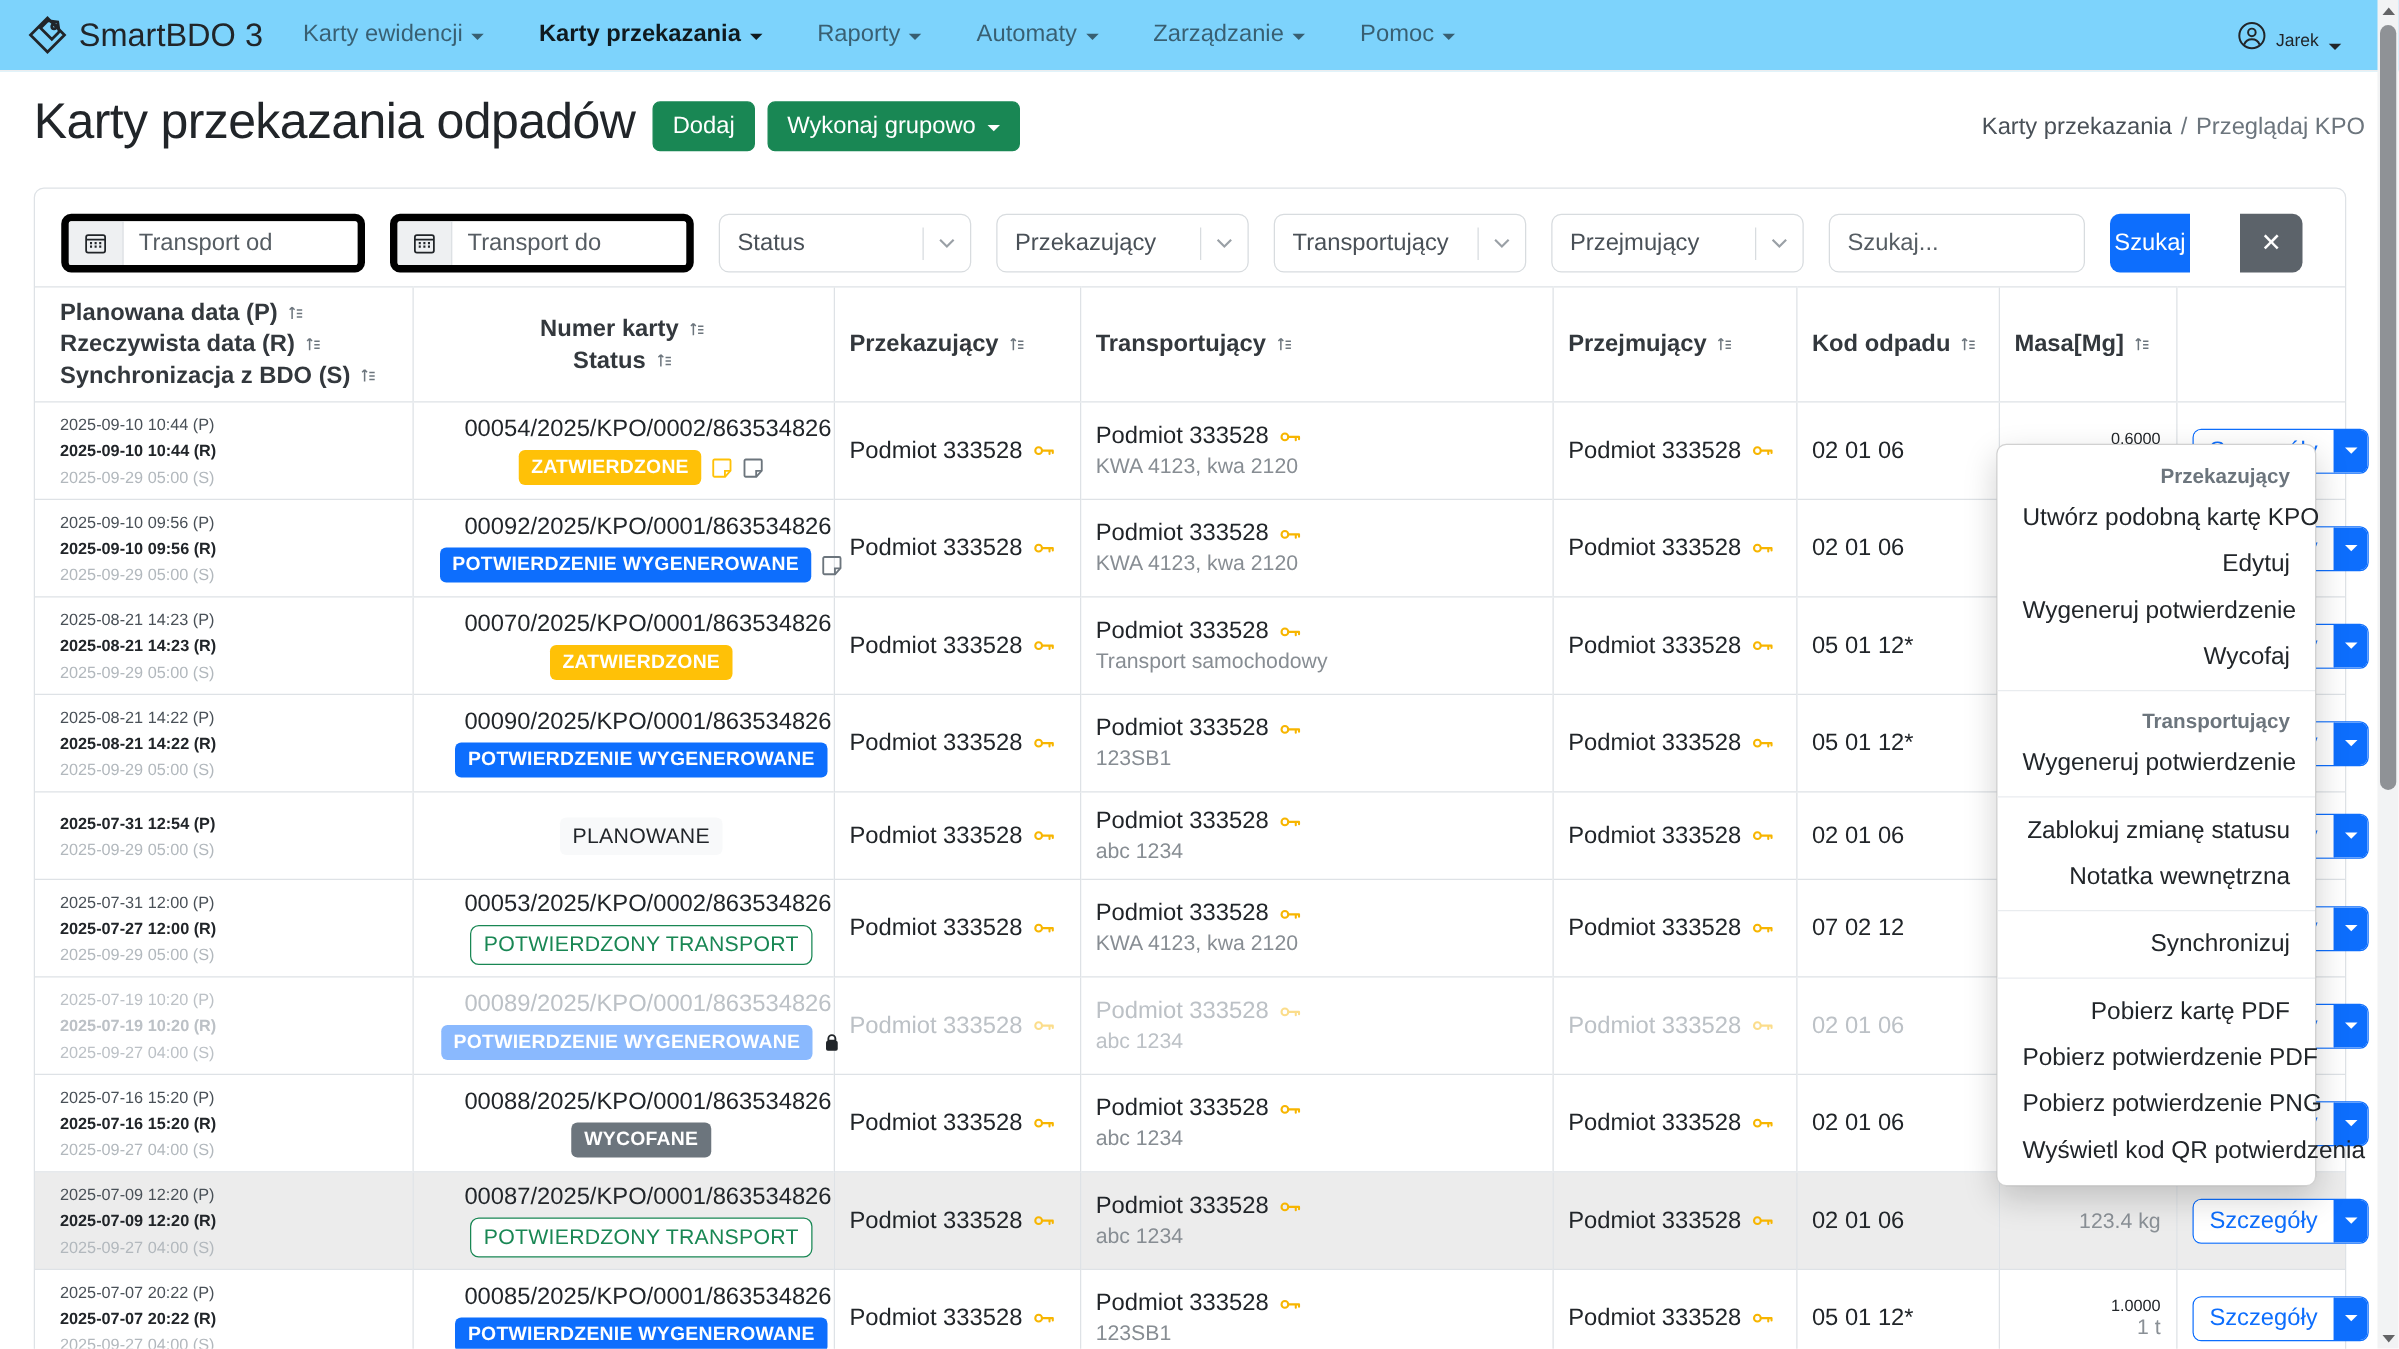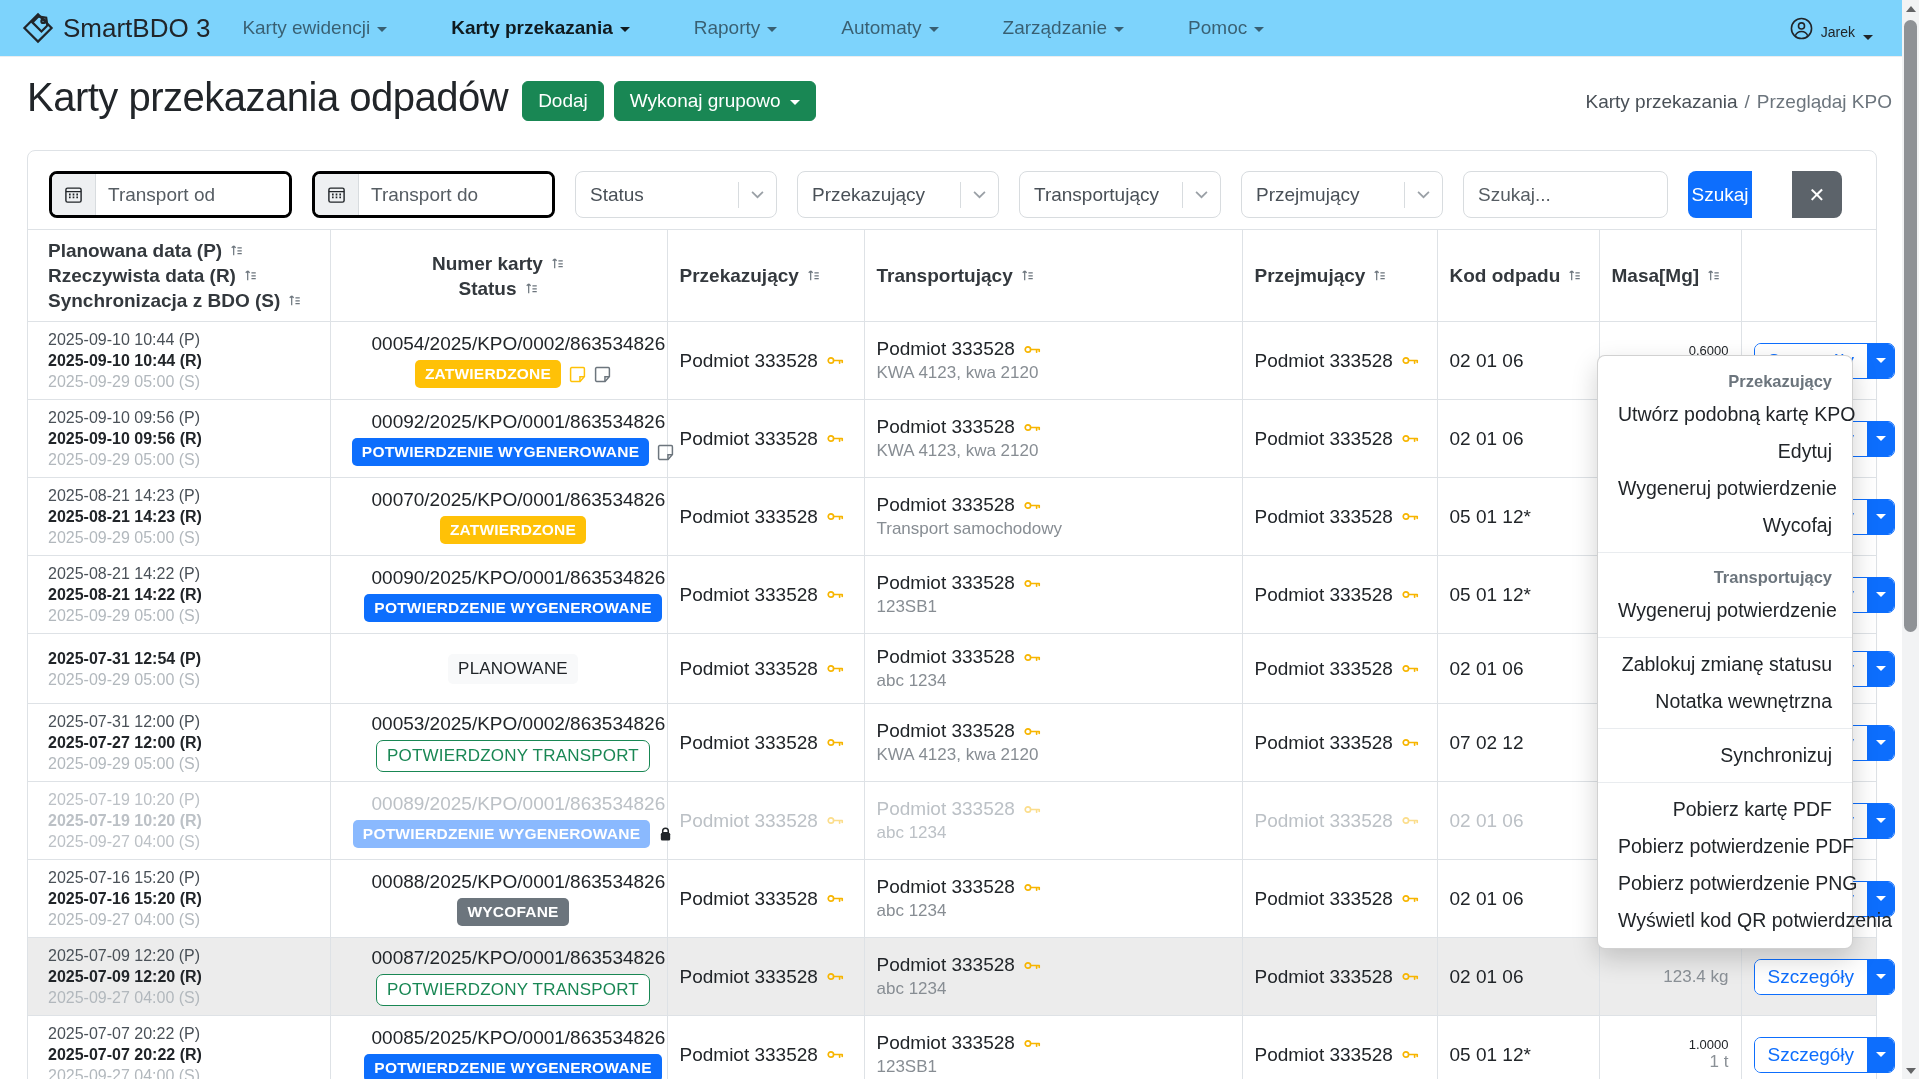--- a/index.html
+++ b/index.html
@@ -2,42 +2,42 @@
 <html lang="pl"><head>
 <meta charset="utf-8">
 <style>
   * { margin:0; padding:0; box-sizing:border-box; }
   html,body { width:1919px; height:1079px; overflow:hidden; }
   body { font-family:"Liberation Sans","DejaVu Sans",sans-serif; color:#212529; background:#fff; position:relative; }
 
   
   .navbar { height:57px; background:#7dd3fc; border-bottom:1px solid #ebedef; display:flex; align-items:center; padding:0 22px; }
   .brand { display:flex; align-items:center; gap:9px; font-size:26px; color:#212529; }
-  .nav-links { display:flex; align-items:center; gap:64px; margin-left:32px; }
+  .nav-links { display:flex; align-items:center; gap:44px; margin-left:32px; }
   .nav-item { font-size:19px; color:rgba(0,0,0,.55); display:flex; align-items:center; gap:7px; cursor:pointer; }
   .nav-item.active { color:rgba(0,0,0,.88); font-weight:700; }
   .caret { width:0; height:0; border-left:5px solid transparent; border-right:5px solid transparent; border-top:5px solid currentColor; margin-top:2px; }
   .user { margin-left:auto; display:flex; align-items:flex-end; gap:8px; font-size:14px; color:#212529; margin-right:24px; cursor:pointer; }
 
   
   .page-head { display:flex; align-items:center; padding:16px 27px 0 27px; }
   .page-title { font-size:40px; font-weight:400; color:#212529; letter-spacing:-.5px; }
   .head-btns { display:flex; gap:10px; margin-left:14px; margin-top:8px; }
   .btn-green { background:#198754; border:1px solid #198754; color:#fff; font-size:19px; padding:8px 15px; border-radius:6px; display:flex; align-items:center; gap:9px; cursor:pointer; }
   .breadcrumb { margin-left:auto; font-size:19px; margin-top:10px; }
   .crumb-a { color:#495057; }
   .crumb-sep { color:#6c757d; padding:0 7px; }
   .crumb-b { color:#6c757d; }
 
   
   .card { position:absolute; top:150px; left:27px; width:1850px; height:1100px; border:1px solid #dee2e6; border-radius:8px; background:#fff; padding-top:20px; }
 
   
   .filters { display:flex; gap:20px; margin:0 21px 11px 21px; }
-  .igroup { display:flex; height:47px; border:3px solid #000000; border-radius:8px; overflow:hidden; width:243px; background:#fff; }
+  .igroup { display:flex; height:47px; border:6px solid #000000; border-radius:8px; overflow:hidden; width:243px; background:#fff; }
   .igroup .ibox { width:44px; background:#eef0f2; border-right:1px solid #d8dcdf; display:flex; align-items:center; justify-content:center; }
   .igroup input { border:none; outline:none; flex:1; font-size:19px; padding:0 12px; font-family:inherit; color:#212529; min-width:0; }
   .igroup input::placeholder, .fsearch::placeholder { color:#565d63; opacity:1; }
   .fselect { width:202px; height:47px; border:1px solid #d8dcdf; border-radius:8px; display:flex; align-items:center; padding-left:14px; font-size:19px; color:#495057; background:#fff; cursor:pointer; }
   .fselect .sep { width:1px; height:26px; background:#d8dcdf; margin-left:auto; }
   .fselect .chev { width:37px; display:flex; align-items:center; justify-content:center; }
   .fsearch { width:205px; height:47px; border:1px solid #d8dcdf; border-radius:8px; font-size:19px; padding:0 14px; font-family:inherit; outline:none; }
   .btnpair { display:flex; height:47px;gap:40px; }
   .btn-szukaj { background:#0d6efd; color:#fff; border:none; font-size:19px; font-family:inherit; width:64px; border-radius:8px 0 0 8px; cursor:pointer; }
   .btn-x { background:#5c636a; color:#fff; border:none; font-size:20px; font-family:inherit; width:50px; border-radius:0 8px 8px 0; cursor:pointer; }
@@ -47,21 +47,21 @@
   thead th { border-top:1px solid #dee2e6; border-bottom:1px solid #dee2e6; border-left:1px solid #dee2e6; font-size:19px; font-weight:700; color:#33383d; padding:8px 12px; vertical-align:middle; text-align:right; cursor:pointer; }
   thead th:first-child { border-left:none; padding-left:20px; }
   thead th.center { text-align:center; }
   .hline { display:flex; align-items:center; gap:7px; line-height:25px; }
   .hline.center { justify-content:center; }
   tbody td { border-top:1px solid #dee2e6; border-left:1px solid #dee2e6; padding:7px 12px; vertical-align:middle; }
   tbody td:first-child { border-left:none; padding-left:20px; }
   tbody tr { height:70px; }
   tbody tr.hl { background:#ececec; }
 
-  .dl { font-size:16px; line-height:21px; white-space:nowrap; }
+  .dl { font-size:13px; line-height:21px; white-space:nowrap; }
   .dl-p { color:#495057; }
   .dl-r { color:#212529; font-weight:700; }
   .dl-s { color:#b2b8bd; }
 
   .c-num { text-align:center;padding-left:41px; }
   .num { font-size:19px; color:#212529; margin-bottom:5px; white-space:nowrap; }
   .badge-line { display:flex; align-items:center; justify-content:center; gap:8px; }
   .badge { display:inline-block; font-size:15.5px; font-weight:600; padding:5px 10px; border-radius:5px; letter-spacing:.2px; white-space:nowrap; }
   .b-yellow { background:#ffc107; color:#fff; }
   .b-blue { background:#0d6efd; color:#fff; }

